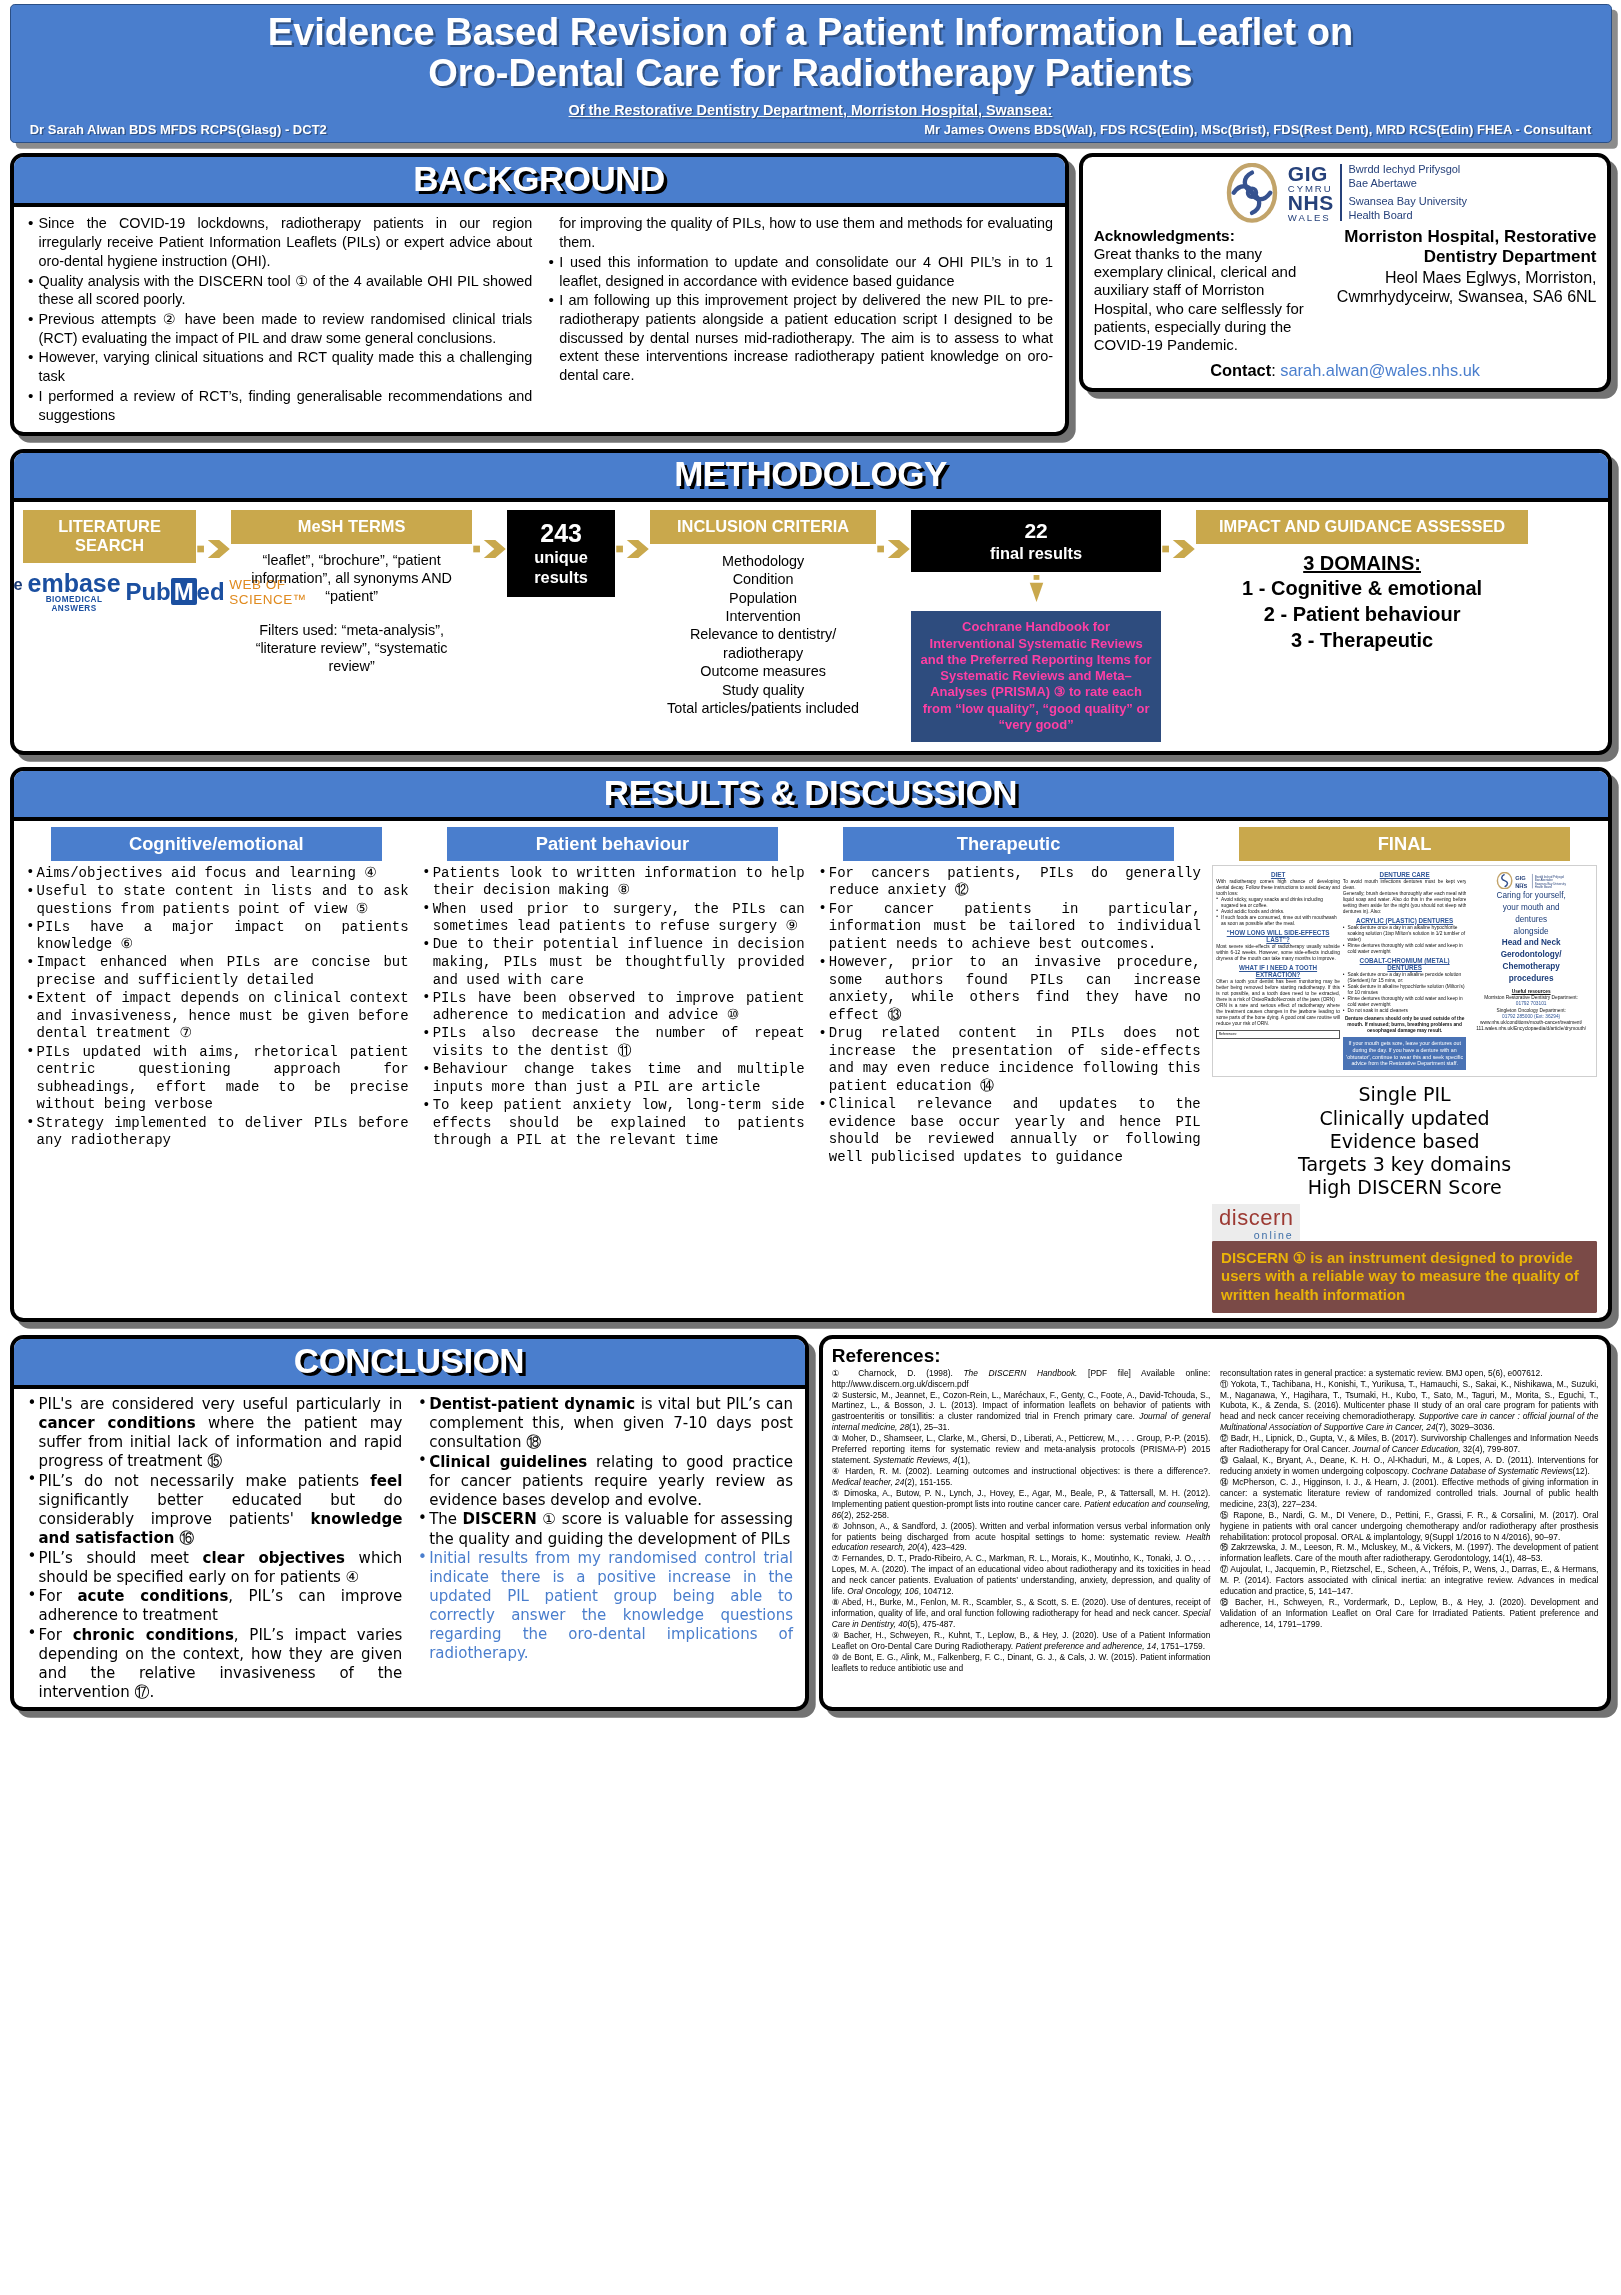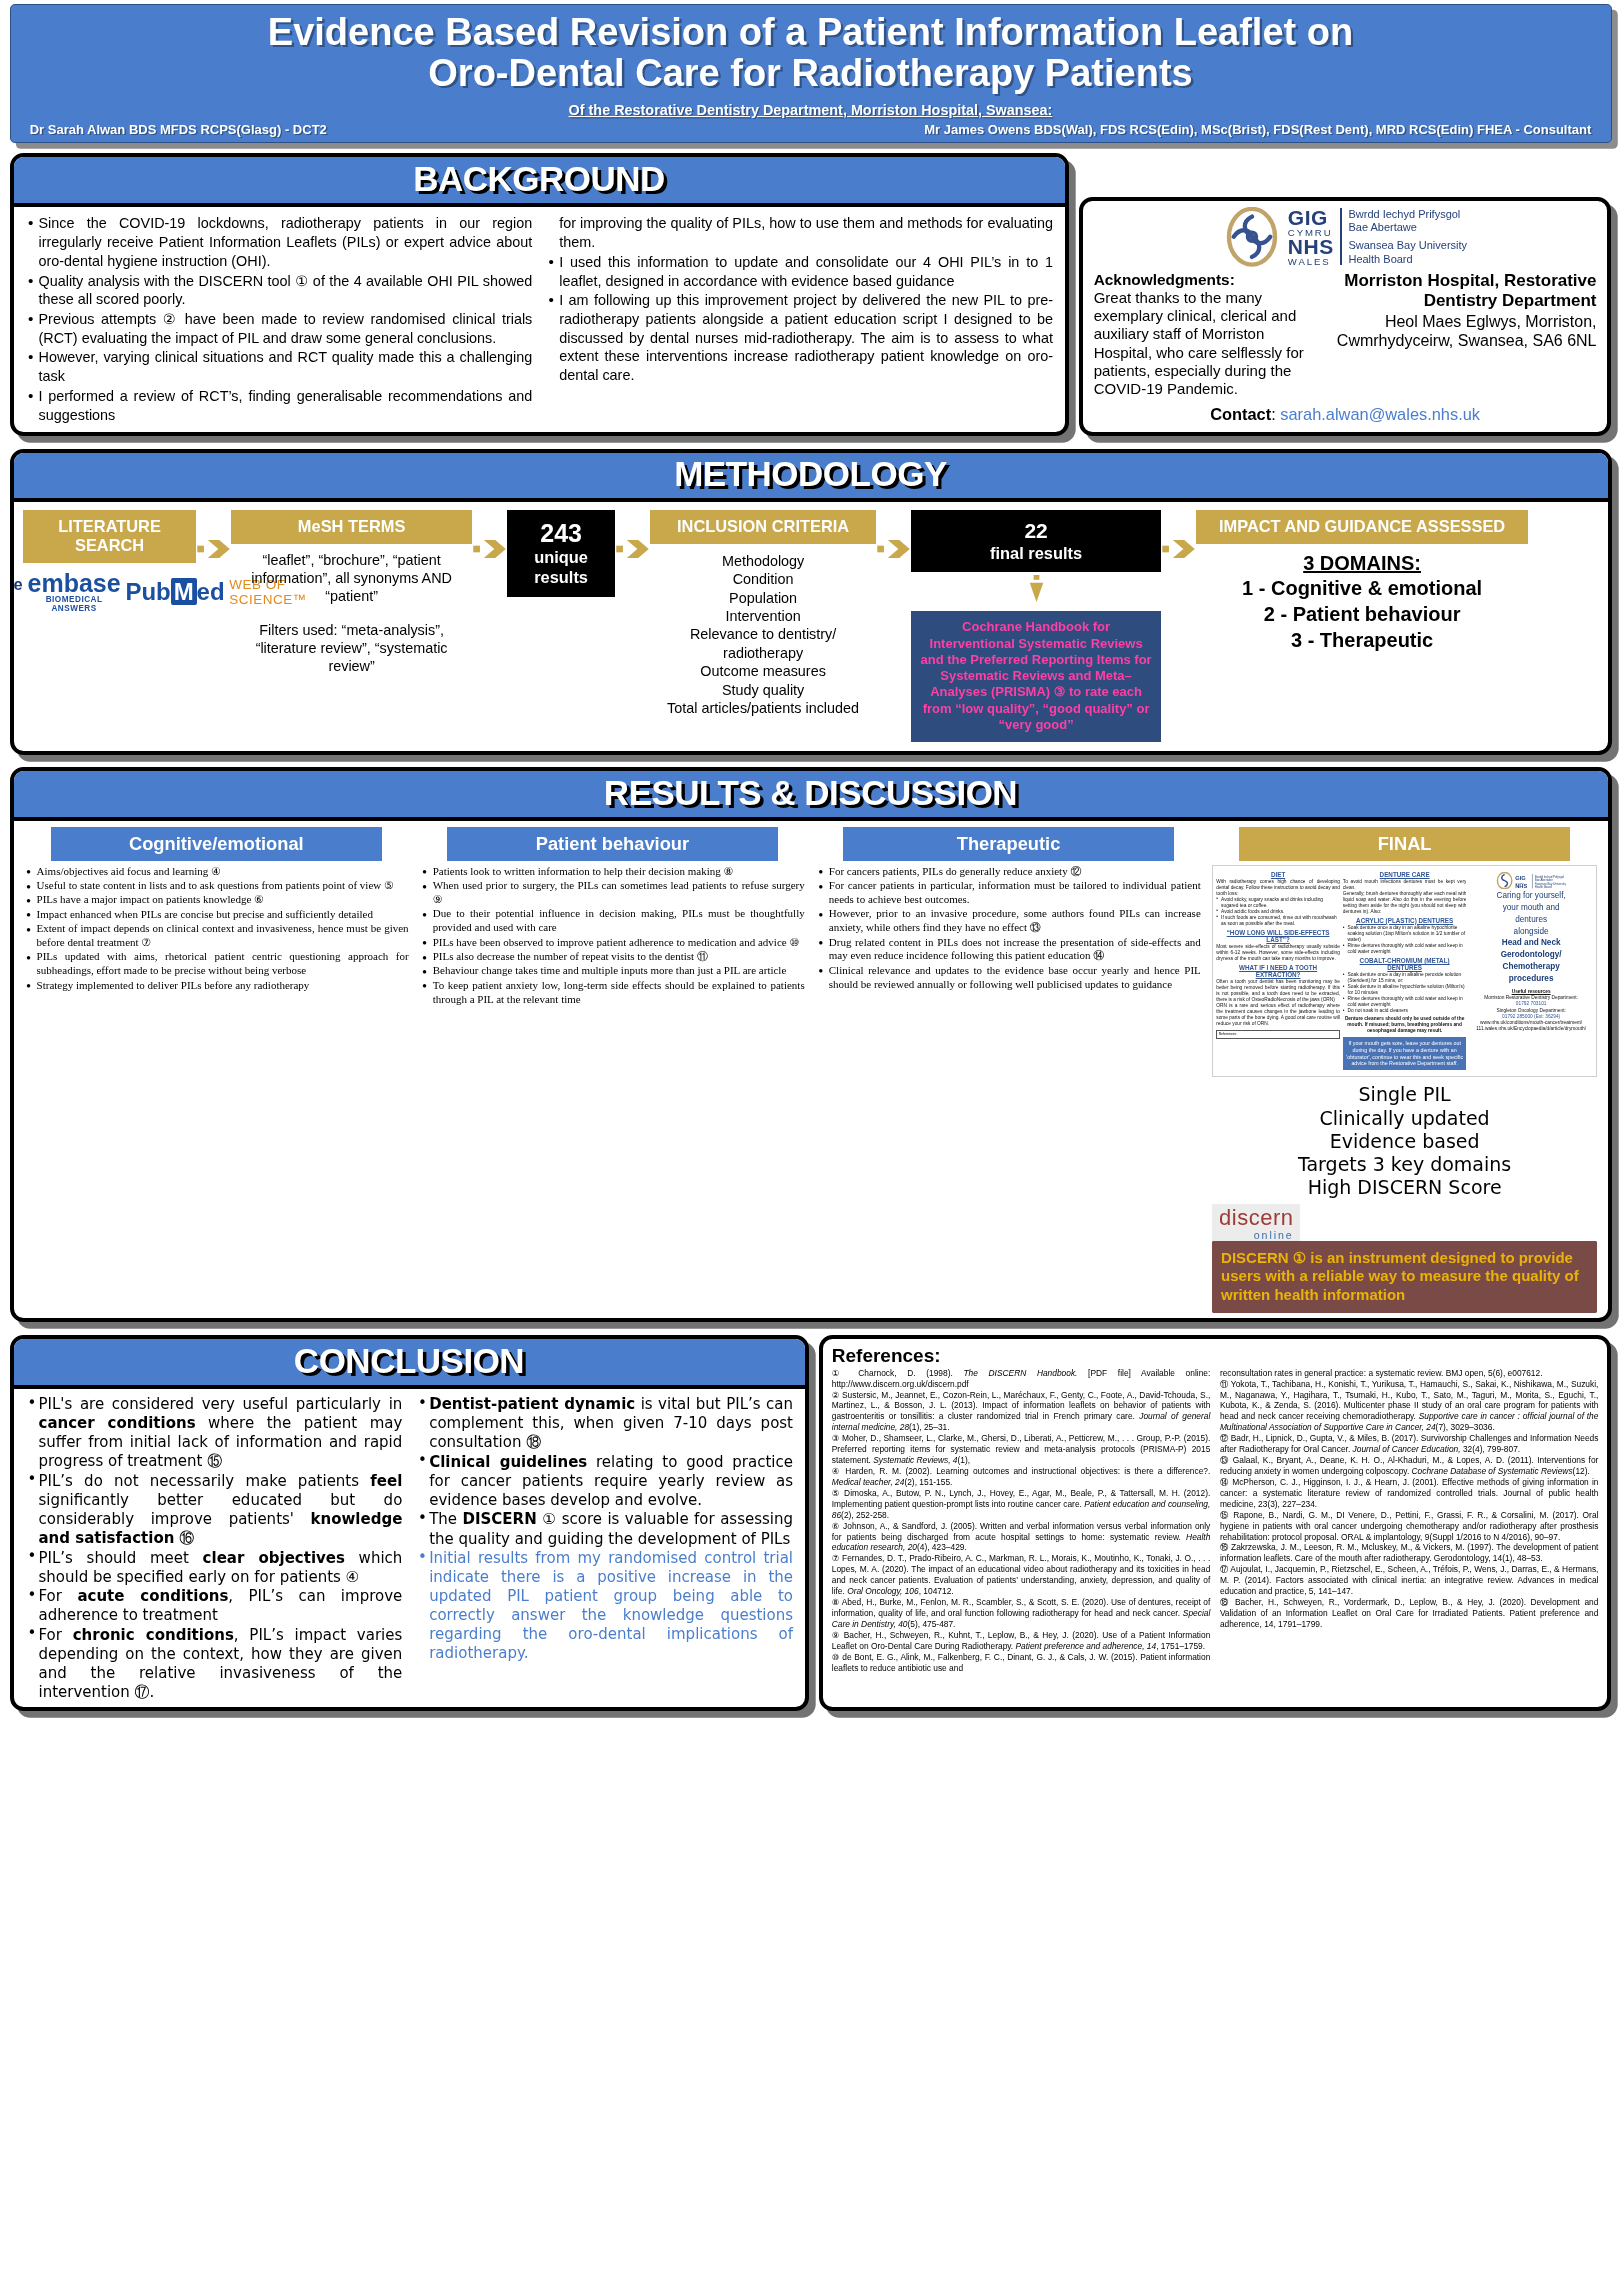--- a/index.html
+++ b/index.html
@@ -70,21 +70,21 @@
     margin-top: 3.9px;
     color: #fff;
     font-size: 13px;
     font-weight: bold;
     text-shadow: 1.4px 1.4px 0 rgba(0,0,0,0.35);
   }
   .authors .a1 { padding-left: 4.8px; }
   .authors .a2 { padding-right: 4.8px; }
 
   
-  .row1 { display: flex; gap: 10.6px; width: 1602px; margin: 10.6px auto 0 auto; align-items: flex-end; }
+  .row1 { display: flex; gap: 10.6px; width: 1602px; margin: 10.6px auto 0 auto; align-items: flex-start; }
   .bg-panel { width: 1059px; }
   .nhs-panel { width: 532px; }
 
   .bg-body { display: flex; padding: 7.7px 4.8px 6.7px 4.8px; }
   .bg-col { width: 50%; padding: 0 6.7px; }
   ul.bul { list-style: none; }
   ul.bul li {
     font-size: 14.4px;
     line-height: 1.30;
     text-align: justify;
@@ -186,23 +186,23 @@
   .res-body { display:flex; padding: 6.7px 4.8px 5.8px 4.8px; }
   .res-col { width: 25%; padding: 0 5.8px; }
   .col-head {
     color:#fff; font-weight:bold; font-size:18.3px; text-align:center;
     padding: 5.8px 0; margin: 0 auto 3.9px auto; width: 86%;
   }
   .col-head.blue { background:#4a7ecd; }
   .col-head.gold { background:#c9a84c; }
   ul.rbul { list-style:none; }
   ul.rbul li {
-    font-size: 11px; line-height: 1.26; text-align: justify;
+    font-size: 14px; line-height: 1.26; text-align: justify;
     padding-left: 12.5px; position:relative; margin-bottom:0.5px;
-    font-family: Liberation Serif, serif;
+    font-family: Liberation Mono, monospace;
   }
   ul.rbul li:before { content:"\2022"; position:absolute; left:1.9px; top:-1.4px; font-size:14.4px; }
 
   
   .leaflet { border:0.5px solid #cfcfcf; background:#fff; padding:2.9px; display:flex; gap:2.9px; height: 212px; }
   .lf-col { flex:1; overflow:hidden; }
   .lf-h { color:#2f5597; font-weight:bold; font-size:6.3px; text-align:center; text-decoration:underline; margin:1.9px 0 1.4px;}
   .lf-p { font-size:4.8px; line-height:1.25; text-align:justify; color:#111; }
   .lf-li { font-size:4.8px; line-height:1.25; color:#111; padding-left:4.8px; position:relative;}
   .lf-li:before{content:"\2022";position:absolute;left:0;top:-0.5px;}

